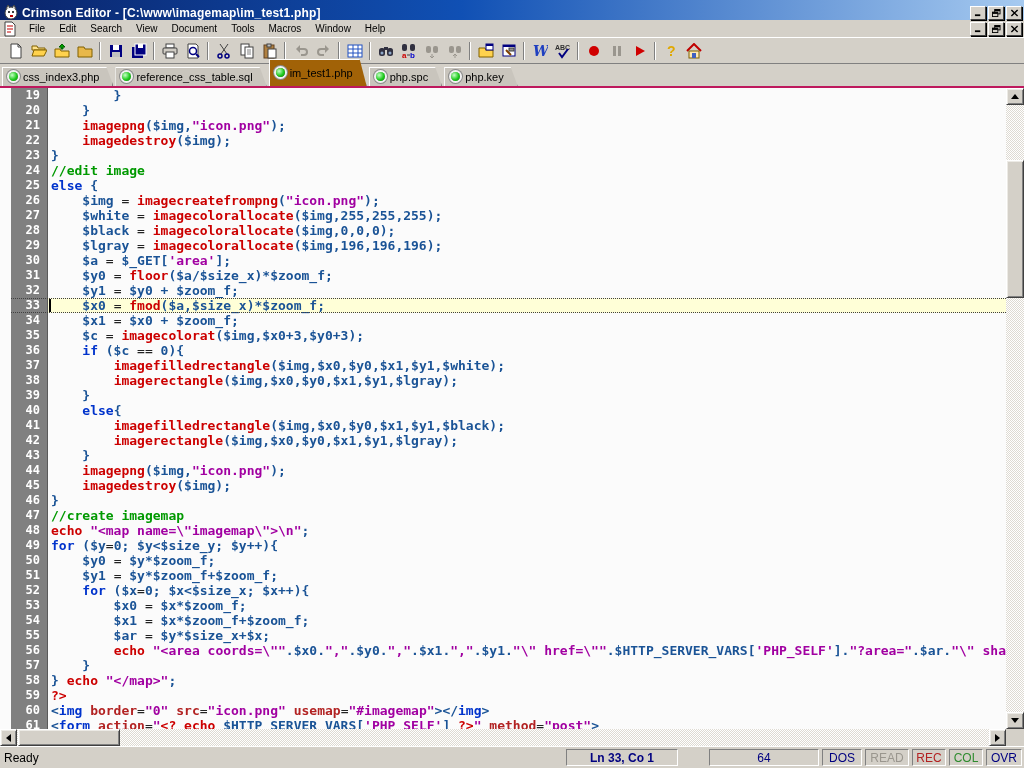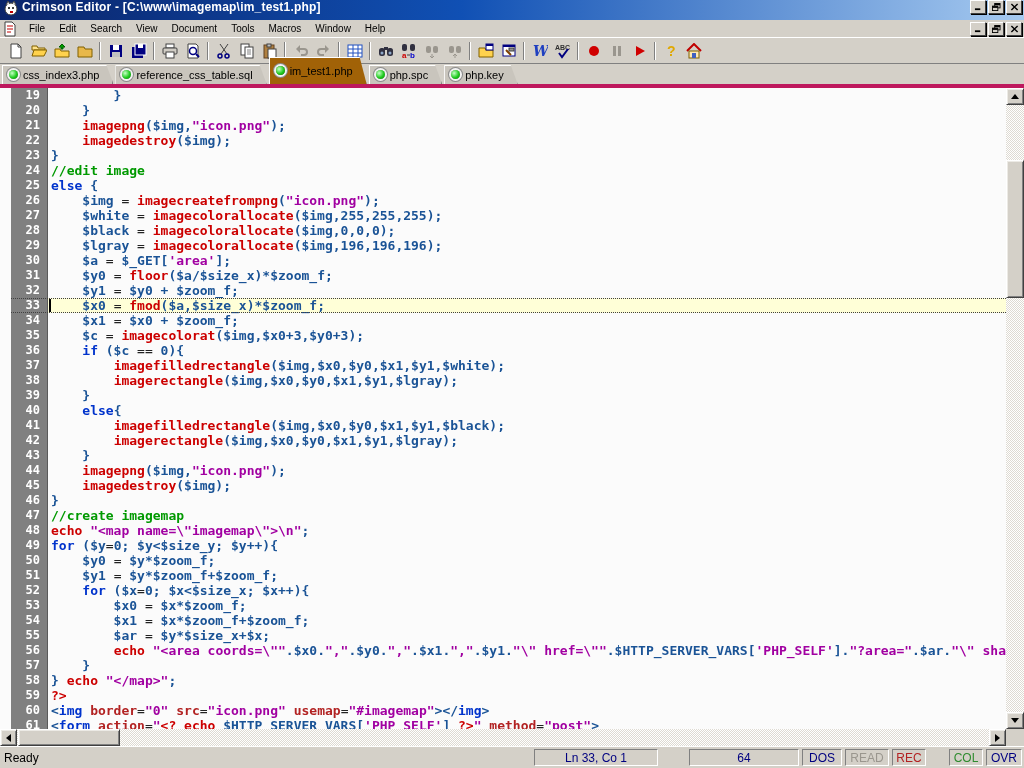--- a/index.html
+++ b/index.html
@@ -1,21 +1,21 @@
 <!DOCTYPE html>
 <html style="--chrome: #d4d0c8; --title_left: #0a246a; --title_right: #a6caf0; --gutter: #808080; --keyword: #0033cc; --function: #cc0000; --variable: #1a5396; --string: #a100a1; --comment: #009900; --attribute: #b22222; --operator: #222222; --current_line_bg: #ffffd7;"><head>
 <meta charset="utf-8">
 <style>
   html,body{margin:0;padding:0;background:#555;}
   *{box-sizing:border-box;}
   .screen{position:relative;width:1024px;height:768px;background:#d4d0c8;
     font-family:"Liberation Sans",sans-serif;overflow:hidden;
     display:flex;flex-direction:column;}
   
-  .titlebar{height:20px;flex:0 0 20px;display:flex;align-items:flex-start;padding:0 2px;
+  .titlebar{height:20px;flex:0 0 20px;display:flex;align-items:flex-end;padding:0 2px;
     background:linear-gradient(90deg,#0a246a 0%,#1050b4 45%,#a6caf0 100%);}
   .titlebar .ticon{width:16px;height:16px;margin:0 3px 0 1px;flex:0 0 16px;}
   .titlebar .ttext{color:#fff;font-weight:bold;font-size:12px;flex:1;white-space:nowrap;
     letter-spacing:.2px;}
   .winbtns{display:flex;gap:2px;}
   .winbtn{width:16px;height:14px;background:#d4d0c8;border:1px solid;
     border-color:#fff #404040 #404040 #fff;box-shadow:1px 1px 0 #000;
     display:flex;align-items:center;justify-content:center;padding:1px;}
   .winbtn svg{width:9px;height:8px;display:block;}
   
@@ -26,21 +26,21 @@
   .menuspacer{flex:1;}
   
   .toolbar{height:26px;flex:0 0 26px;display:flex;align-items:center;padding:0 4px;
     border-bottom:1px solid #808080;background:#d4d0c8;}
   .tbtn{width:23px;height:22px;display:flex;align-items:center;justify-content:center;}
   .tbtn svg{width:16px;height:16px;display:block;}
   .tsep{width:2px;height:18px;margin:0 3px;border-left:1px solid #808080;
     border-right:1px solid #fff;}
   
   .tabbar{height:24px;flex:0 0 24px;display:flex;align-items:flex-end;padding:0 2px;
-    background:#d4d0c8;border-bottom:4px solid #be185d;position:relative;}
+    background:#d4d0c8;border-bottom:2px solid #be185d;position:relative;}
   .tab{height:19px;display:flex;align-items:center;gap:5px;padding:0 14px 0 7px;
     background:#c9c5bd;font-size:11px;color:#000;position:relative;margin-right:2px;
     clip-path:polygon(0 0,calc(100% - 7px) 0,100% 100%,0 100%);
     box-shadow:inset 1px 1px 0 #fff,inset -1px 0 0 #808080;white-space:nowrap;}
   .tab.active{height:27px;background:#a16207;z-index:2;font-size:11px;}
   .led{width:9px;height:9px;border-radius:50%;flex:0 0 9px;
     background:radial-gradient(circle at 35% 35%,#c6ffc6,#1ecb1e 55%,#0a7a0a);
     box-shadow:0 0 0 2px #f2f2f2,0 0 0 3px #8a8a8a;}
   
   .editor-row{flex:1 1 auto;display:flex;min-height:0;}
@@ -82,23 +82,23 @@
   .hthumb{position:absolute;top:0;height:17px;background:#d4d0c8;border:1px solid;
     border-color:#fff #404040 #404040 #fff;box-shadow:inset 1px 1px 0 #eceae5,inset -1px -1px 0 #808080;}
   .corner{flex:0 0 18px;background:#d4d0c8;}
   
   .statusbar{flex:0 0 22px;display:flex;align-items:center;padding:2px 2px 2px 4px;
     background:#d4d0c8;border-top:1px solid #fff;font-size:12px;gap:3px;}
   .ready{flex:1;color:#000;}
   .panel{height:17px;border:1px solid;border-color:#808080 #fff #fff #808080;
     display:flex;align-items:center;justify-content:center;color:#000080;
     font-size:12px;padding:0 4px;white-space:nowrap;}
-  .panel.pos{width:124px;} .panel.val{width:110px;margin-left:28px;}
+  .panel.pos{width:112px;font-weight:bold;} .panel.val{width:110px;margin-left:28px;}
   .panel.dos{width:40px;} .panel.read{width:44px;color:#9a968e;}
-  .panel.rec{width:34px;color:#b22222;} .panel.col{width:34px;color:#2e8b2e;margin-left:20px;}
+  .panel.rec{width:34px;color:#b22222;} .panel.col{width:34px;color:#2e8b2e;}
   .panel.ovr{width:36px;color:#000080;}
 </style>
 </head>
 <body>
 
 <div class="screen">
 
   <div class="titlebar">
     <span class="ticon"><svg viewBox="0 0 16 16" xmlns="http://www.w3.org/2000/svg">
           <circle cx="8" cy="9" r="6" fill="#fff" stroke="#404040"></circle>

